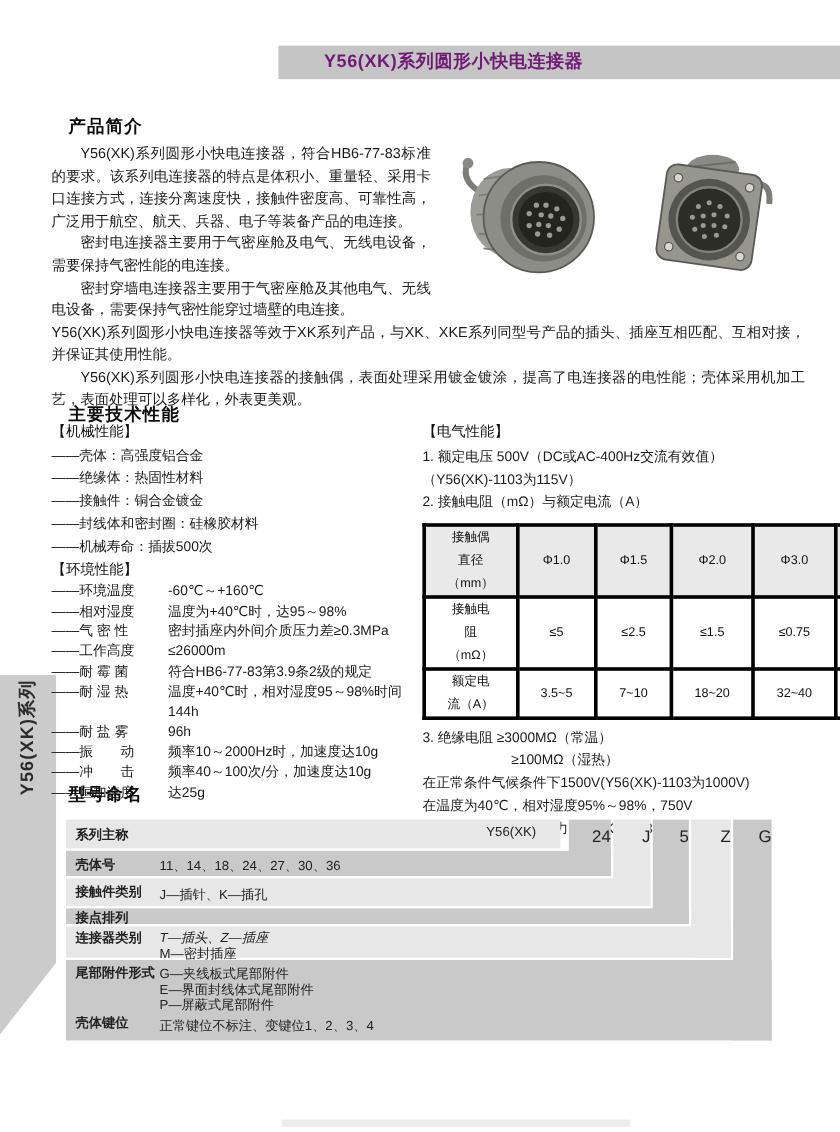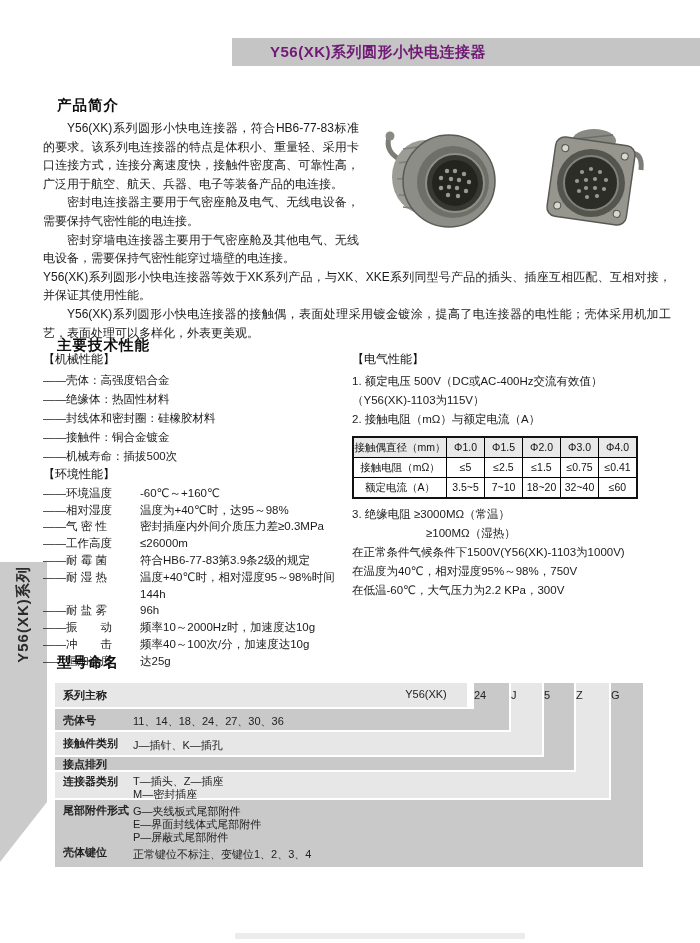--- a/index.html
+++ b/index.html
@@ -37,31 +37,31 @@
   .mech{left:43px;top:350px;width:300px;font-size:11.5px;line-height:19px;}
   .env{left:43px;top:466px;width:315px;font-size:11.5px;line-height:16.8px;}
   .list-title{font-size:12px;color:#111;margin-bottom:2px;}
   .env-row{display:flex;}
   .env-term{width:97px;flex-shrink:0;}
   .env-desc{flex:1;}
   
   .elec{left:352px;top:350px;width:335px;font-size:11.5px;line-height:19px;}
   .elec .list-title{margin-bottom:3px;}
   table.elec-table{border-collapse:collapse;border:2px solid #111;margin:7px 0 6px 0;font-size:10.5px;}
-  table.elec-table td{border:1px solid #000000;text-align:center;height:18px;padding:0 0;color:#111;}
+  table.elec-table td{border:3px solid #000000;text-align:center;height:18px;padding:0 18px;color:#111;}
   table.elec-table tr.hd td{background:#e9e9e9;}
   td.c0{width:92px;} td.cn{width:37px;}
   .item3b{padding-left:74px;}
   
   .naming{left:55px;top:683px;width:588px;height:186px;}
   .band{position:absolute;}
   .lt{background:#e7e7e7;} .dk{background:#c9c9c9;}
   .nm-label{position:absolute;font-size:11px;font-weight:bold;color:#222;white-space:nowrap;}
   .nm-desc{position:absolute;font-size:11px;color:#222;white-space:nowrap;}
-  .nm-code{position:absolute;top:6px;font-size:11px;color:#222;text-align:left;}
+  .nm-code{position:absolute;top:6px;font-size:14px;color:#222;text-align:right;}
   
   .footer-bar{left:235px;top:933px;width:290px;height:6px;background:#ececec;}
 </style>
 </head>
 <body>
 
 <div class="abs title-bar">Y56(XK)系列圆形小快电连接器</div>
 
 <div class="abs side-tab"></div>
 <div class="abs side-label">
@@ -137,22 +137,22 @@
   <p>Y56(XK)系列圆形小快电连接器等效于XK系列产品，与XK、XKE系列同型号产品的插头、插座互相匹配、互相对接，并保证其使用性能。</p>
   <p class="indent">Y56(XK)系列圆形小快电连接器的接触偶，表面处理采用镀金镀涂，提高了电连接器的电性能；壳体采用机加工艺，表面处理可以多样化，外表更美观。</p>
 </div>
 
 <div class="abs h-section" style="left:57px;top:336px;">主要技术性能</div>
 
 <div class="abs mech">
   <div class="list-title">【机械性能】</div>
   <div>——壳体：高强度铝合金</div>
   <div>——绝缘体：热固性材料</div>
+  <div>——接触件：铜合金镀金</div>
   <div>——封线体和密封圈：硅橡胶材料</div>
-  <div>——接触件：铜合金镀金</div>
   <div>——机械寿命：插拔500次</div>
 </div>
 
 <div class="abs env">
   <div class="list-title">【环境性能】</div>
   <div class="env-row">
     <span class="env-term">——环境温度</span>
     <span class="env-desc">-60℃～+160℃</span>
   </div>
   <div class="env-row">
@@ -259,21 +259,21 @@
 
   <div class="nm-label" style="left:8px;top:30px;">壳体号</div>
   <div class="nm-desc" style="left:78px;top:31px;">11、14、18、24、27、30、36</div>
 
   <div class="nm-label" style="left:8px;top:53px;">接触件类别</div>
   <div class="nm-desc" style="left:78px;top:55px;">J—插针、K—插孔</div>
 
   <div class="nm-label" style="left:8px;top:74px;">接点排列</div>
 
   <div class="nm-label" style="left:8px;top:91px;">连接器类别</div>
-  <div class="nm-desc" style="left:78px;top:91px;">T—插头、Z—插座</div>
+  <div class="nm-desc" style="left:78px;top:91px;font-style:italic;">T—插头、Z—插座</div>
   <div class="nm-desc" style="left:78px;top:104px;">M—密封插座</div>
 
   <div class="nm-label" style="left:8px;top:120px;">尾部附件形式</div>
   <div class="nm-desc" style="left:78px;top:121px;text-align:center;">G—夹线板式尾部附件</div>
   <div class="nm-desc" style="left:78px;top:134px;">E—界面封线体式尾部附件</div>
   <div class="nm-desc" style="left:78px;top:147px;">P—屏蔽式尾部附件</div>
 
   <div class="nm-label" style="left:8px;top:162px;">壳体键位</div>
   <div class="nm-desc" style="left:78px;top:164px;">正常键位不标注、变键位1、2、3、4</div>
 </div>

